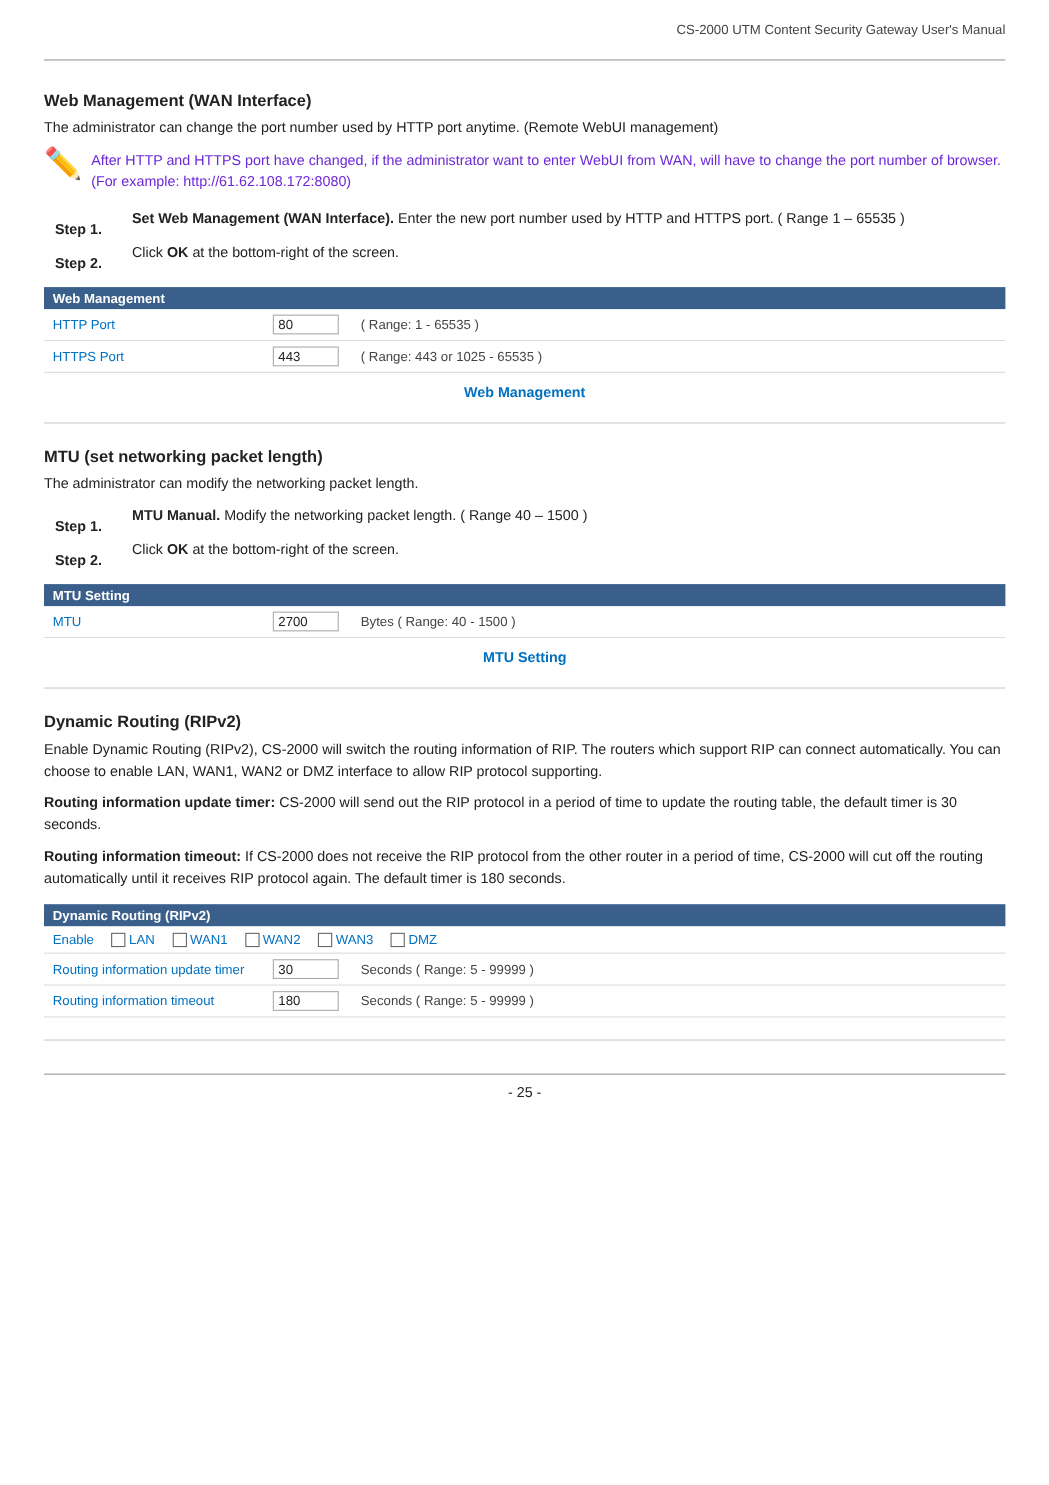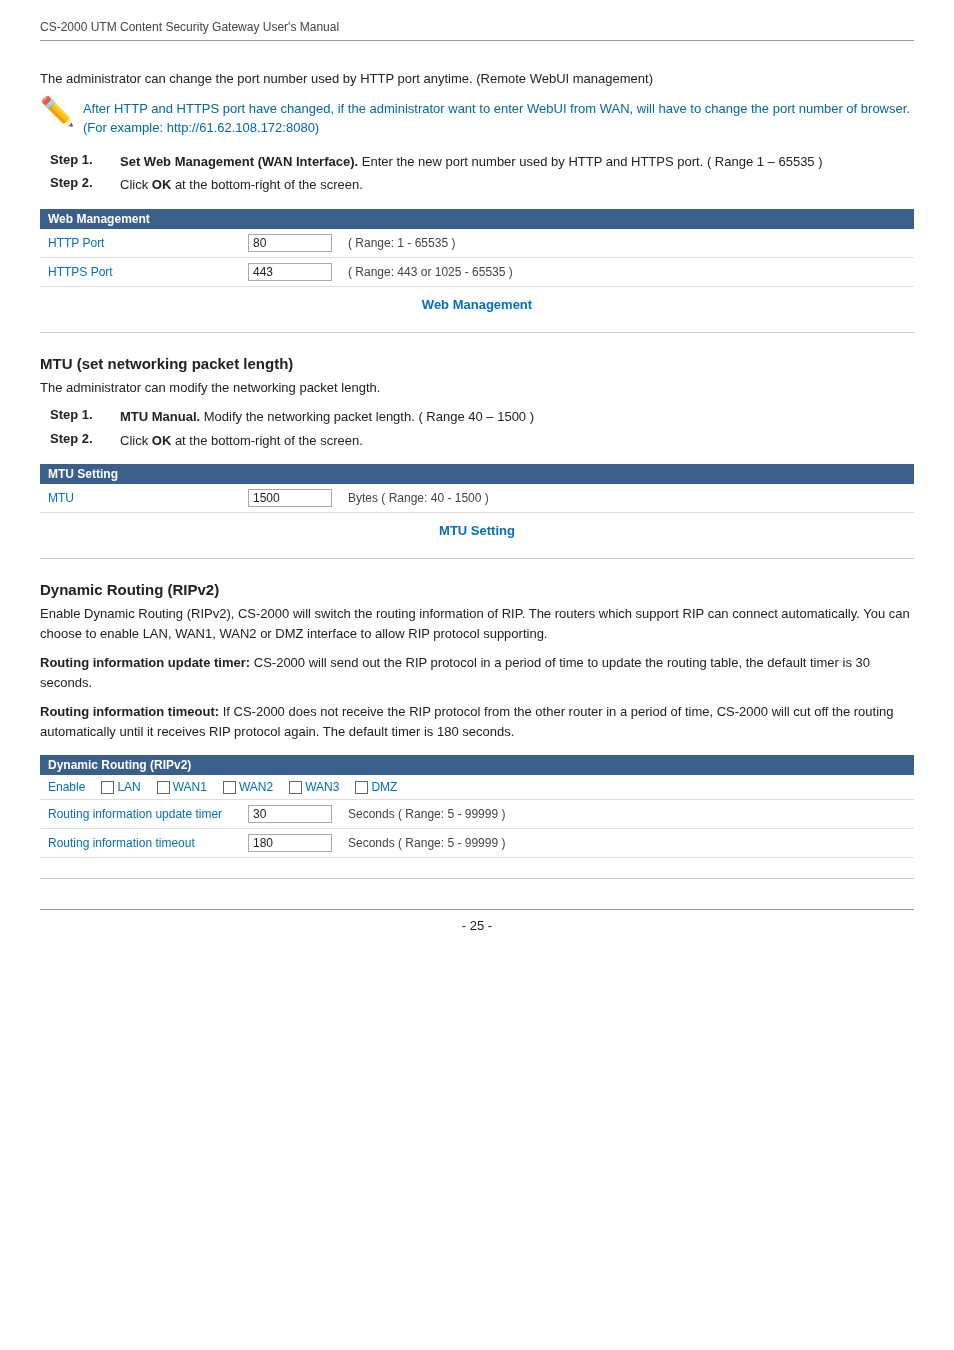--- a/index.html
+++ b/index.html
@@ -6,24 +6,25 @@
     body {
       font-family: Arial, sans-serif;
       font-size: 13px;
       color: #222;
       background: #fff;
       width: 954px;
       min-height: 1350px;
       padding: 20px 40px 40px 40px;
     }
     .top-header {
+      text-align: right;
       font-size: 12px;
       color: #444;
       border-bottom: 1px solid #999;
-      padding-bottom: 6px;
+      padding-bottom: 20px;
       margin-bottom: 28px;
     }
     .section-title {
       font-size: 15px;
       font-weight: bold;
       margin-bottom: 6px;
     }
     .section-desc {
       font-size: 13px;
       margin-bottom: 10px;
@@ -35,37 +36,38 @@
       margin-bottom: 14px;
       gap: 8px;
     }
     .note-icon {
       font-size: 28px;
       color: #888;
       flex-shrink: 0;
       margin-top: -4px;
     }
     .note-text {
-      color: #0369a1;
+      color: #6d28d9;
       font-size: 13px;
       line-height: 1.5;
     }
     .steps {
       margin-left: 10px;
       margin-bottom: 14px;
     }
     .step-row {
       display: flex;
       margin-bottom: 4px;
       align-items: flex-start;
     }
     .step-label {
       font-weight: bold;
       min-width: 70px;
       flex-shrink: 0;
+      margin-top: 12px;
     }
     .step-text {
       font-size: 13px;
       line-height: 1.5;
     }
     
     .ui-table {
       width: 100%;
       border-collapse: collapse;
       margin-bottom: 10px;
@@ -88,21 +90,21 @@
       width: 200px;
     }
     .ui-table .table-row td.value-cell {
       width: 80px;
     }
     .input-box {
       border: 1px solid #aaa;
       background: #fff;
       padding: 1px 4px;
       font-size: 12px;
-      width: 84px;
+      width: 60px;
       display: inline-block;
     }
     .range-text {
       color: #444;
       font-size: 12px;
     }
     .figure-caption {
       text-align: center;
       font-weight: bold;
       color: #0070c0;
@@ -143,20 +145,21 @@
     }
     .bold { font-weight: bold; }
     .section-gap { margin-top: 22px; }
   </style>
 </head>
 <body>
 
 <div class="top-header">CS-2000  UTM  Content  Security  Gateway  User's  Manual</div>
 
 <div class="section-gap">
+  <div class="section-title">Web Management (WAN Interface)</div>
   <div class="section-desc">The administrator can change the port number used by HTTP port anytime. (Remote WebUI management)</div>
 
   <div class="note-box">
     <div class="note-icon">✏️</div>
     <div class="note-text">After HTTP and HTTPS port have changed, if the administrator want to enter WebUI from WAN, will have to change the port number of browser. (For example: http://61.62.108.172:8080)</div>
   </div>
 
   <div class="steps">
     <div class="step-row">
       <span class="step-label bold">Step 1.</span>
@@ -215,21 +218,21 @@
   </div>
 
   <table class="ui-table">
     <tbody>
         <tr class="table-header-row">
       <td colspan="3">MTU Setting</td>
     </tr>
     <tr class="table-row">
       <td>MTU</td>
       <td class="value-cell">
-        <span class="input-box">1500</span>
+        <span class="input-box">2700</span>
       </td>
       <td class="range-text">Bytes  ( Range: 40 - 1500 )</td>
     </tr>
   </tbody>
     </table>
 
   <div class="figure-caption">MTU Setting</div>
 </div>
 
 <hr class="section-divider">

